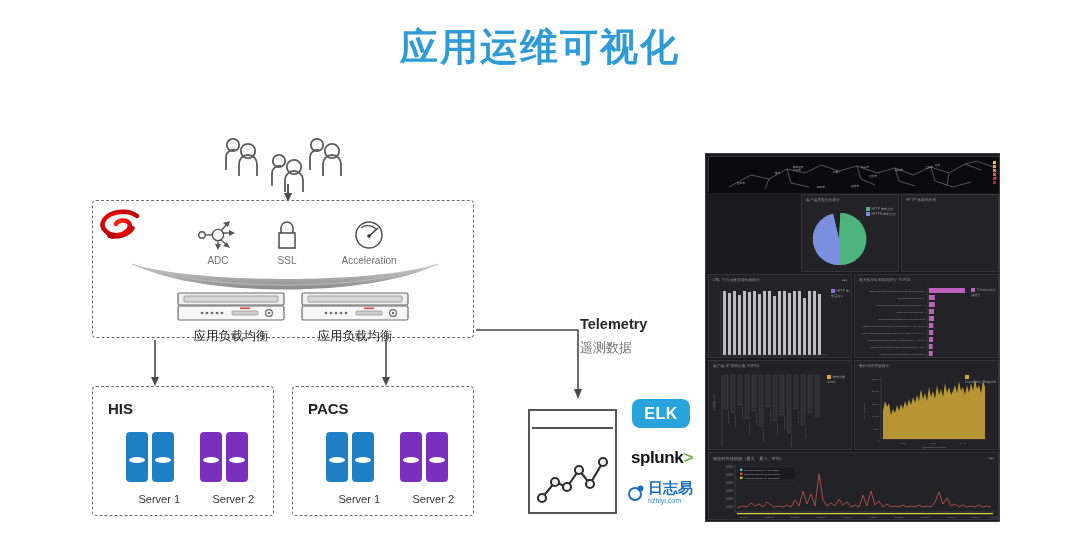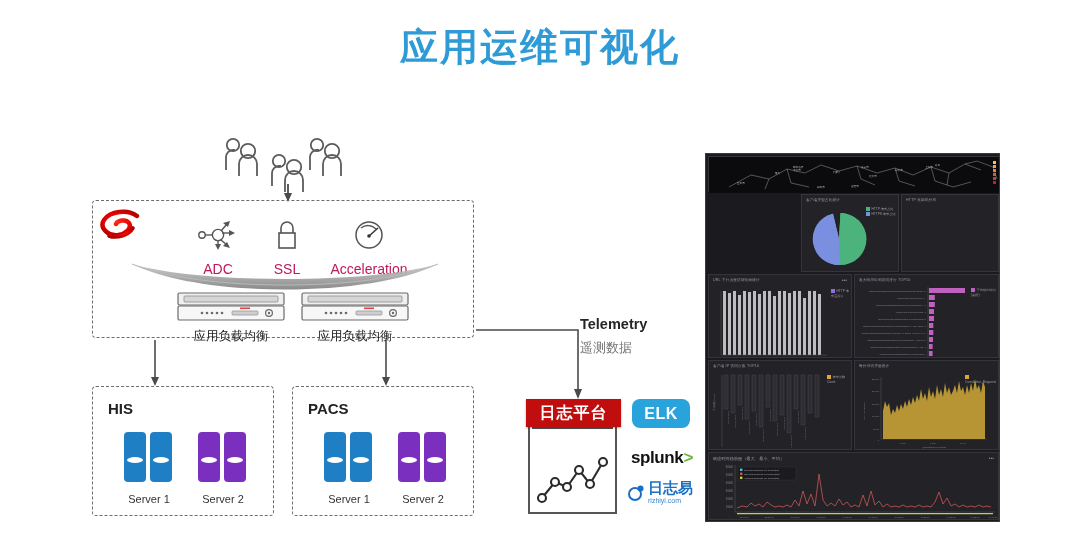--- a/index.html
+++ b/index.html
@@ -39,33 +39,33 @@
 
   
   .swirl{position:absolute;left:98px;top:208px;width:44px;height:36px;}
 
   
   .feat{position:absolute;text-align:center;width:110px;}
   #feat-adc{left:163px;top:218px;}
   #feat-ssl{left:232px;top:218px;}
   #feat-acc{left:314px;top:218px;}
   .feat .glyph{height:34px;display:flex;align-items:center;justify-content:center;}
-  .feat .cap{font-size:14px;color:#be185d;margin-top:9px;}
+  .feat .cap{font-size:10px;color:#737373;margin-top:3px;}
 
   
   .cone{position:absolute;left:130px;top:262px;width:310px;height:46px;}
 
   
   .appliance{position:absolute;width:110px;}
   #lb1{left:176px;top:292px;}
   #lb2{left:300px;top:292px;}
   .appliance .cap{font-size:12.5px;color:#222;text-align:center;margin-top:2px;}
 
   
-  .srvgrp{position:absolute;width:62px;text-align:center;}
+  .srvgrp{position:absolute;width:62px;text-align:right;}
   #his-s1{left:118px;top:432px;}
   #his-s2{left:192px;top:432px;}
   #pacs-s1{left:318px;top:432px;}
   #pacs-s2{left:392px;top:432px;}
   .srvgrp .cap{font-size:11px;color:#333;margin-top:3px;white-space:nowrap;}
 
   
   .people{position:absolute;}
   #ppl1{left:222px;top:136px;}
   #ppl2{left:268px;top:152px;}
@@ -362,21 +362,20 @@
         <circle cx="9" cy="66" r="4"></circle>
           <circle cx="22" cy="50" r="4"></circle>
         <circle cx="34" cy="55" r="4"></circle>
           <circle cx="46" cy="38" r="4"></circle>
         <circle cx="57" cy="52" r="4"></circle>
           <circle cx="70" cy="30" r="4"></circle>
       </g>
     </svg>
   </div>
 
-  <div class="badge-red">日志平台</div>
   <div class="badge-elk">ELK</div>
 
   <div class="splunk">
     <span>splunk</span><span class="chev">&gt;</span>
   </div>
 
   <div class="rizhiyi">
     <span class="mark">
       <svg width="17" height="17" viewBox="0 0 17 17">
         <circle cx="7" cy="10" r="6" fill="none" stroke="#1a6fc4" stroke-width="2"></circle>

